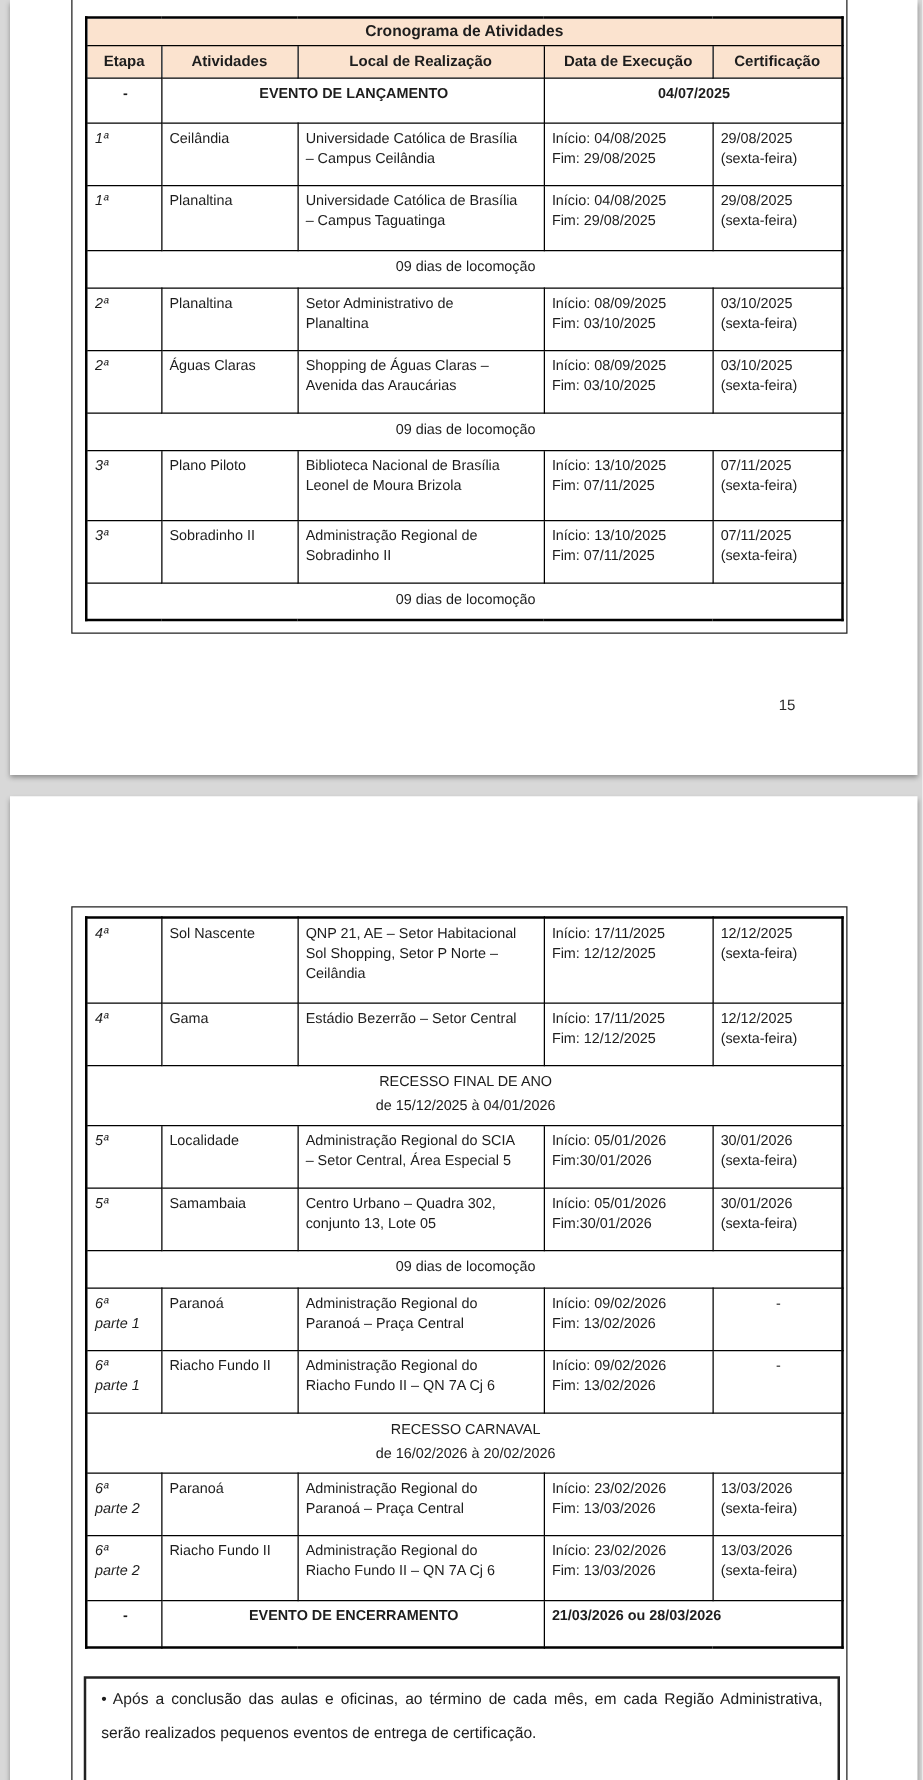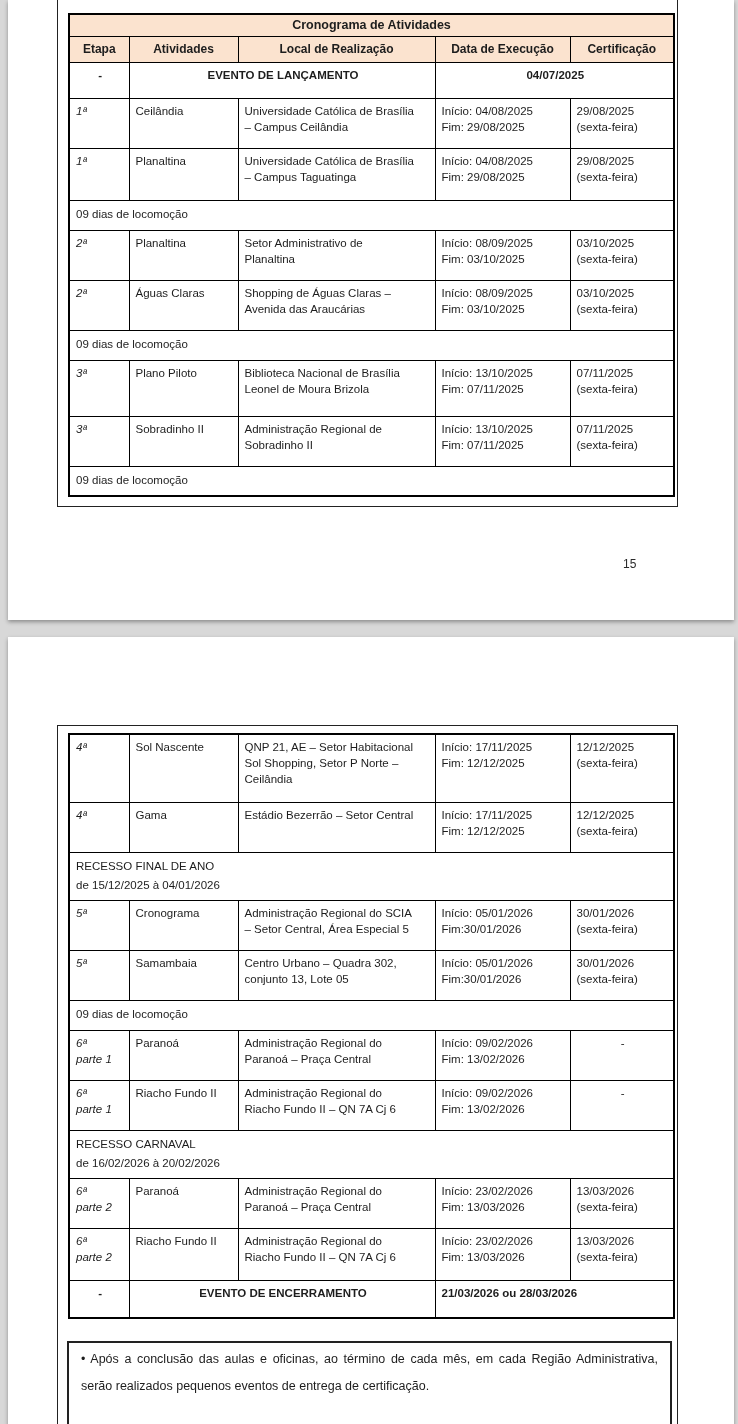--- a/index.html
+++ b/index.html
@@ -35,21 +35,21 @@
   tr.t-title td { font-size:12.5px; }
   tr.t-head td  { font-size:12px; }
 
   td.c-etapa { padding-left:10px;font-style:italic; }
   td.c-loc   { padding-left:6px; }
   td.c-local { padding-left:7px; }
   td.c-exec  { padding-left:6px; }
   td.c-cert  { padding-left:8px; }
   td.center  { text-align:center; padding-left:2px; }
 
-  td.c-span { vertical-align:middle; line-height:19px; padding:2px; }
+  td.c-span { text-align:center; vertical-align:middle; line-height:19px; padding:2px; }
   td.ev { font-weight:bold; text-align:center; vertical-align:middle; padding:2px; }
   td.ev-left { font-weight:bold; text-align:left; vertical-align:middle; padding:2px 2px 2px 9px; }
 
   .pagenum { position:absolute; left:615px; top:557px; width:36px; font-size:12px; color:#2a2a2a; }
 
   .followup {
     position:absolute; left:9px; top:615px; width:605px; height:300px;
     border:2px solid #222; padding:9px 12px; font-size:12.5px;
   }
   .fu-head { font-weight:bold; margin:2px 0 14px 0; }
@@ -299,21 +299,21 @@
             <td class="c-span" colspan="5">
               <div>RECESSO FINAL DE ANO</div>
               <div>de 15/12/2025 à 04/01/2026</div>
             </td>
           </tr>
           <tr style="height: 50px;">
             <td class="c-etapa">
               <div>5ª</div>
             </td>
             <td class="c-loc">
-              <div>Cronograma</div>
+              <div>Localidade</div>
             </td>
             <td class="c-local">
               <div>Administração Regional do SCIA</div>
               <div>– Setor Central, Área Especial 5</div>
             </td>
             <td class="c-exec">
               <div>Início: 05/01/2026</div>
               <div>Fim:30/01/2026</div>
             </td>
             <td class="c-cert">

